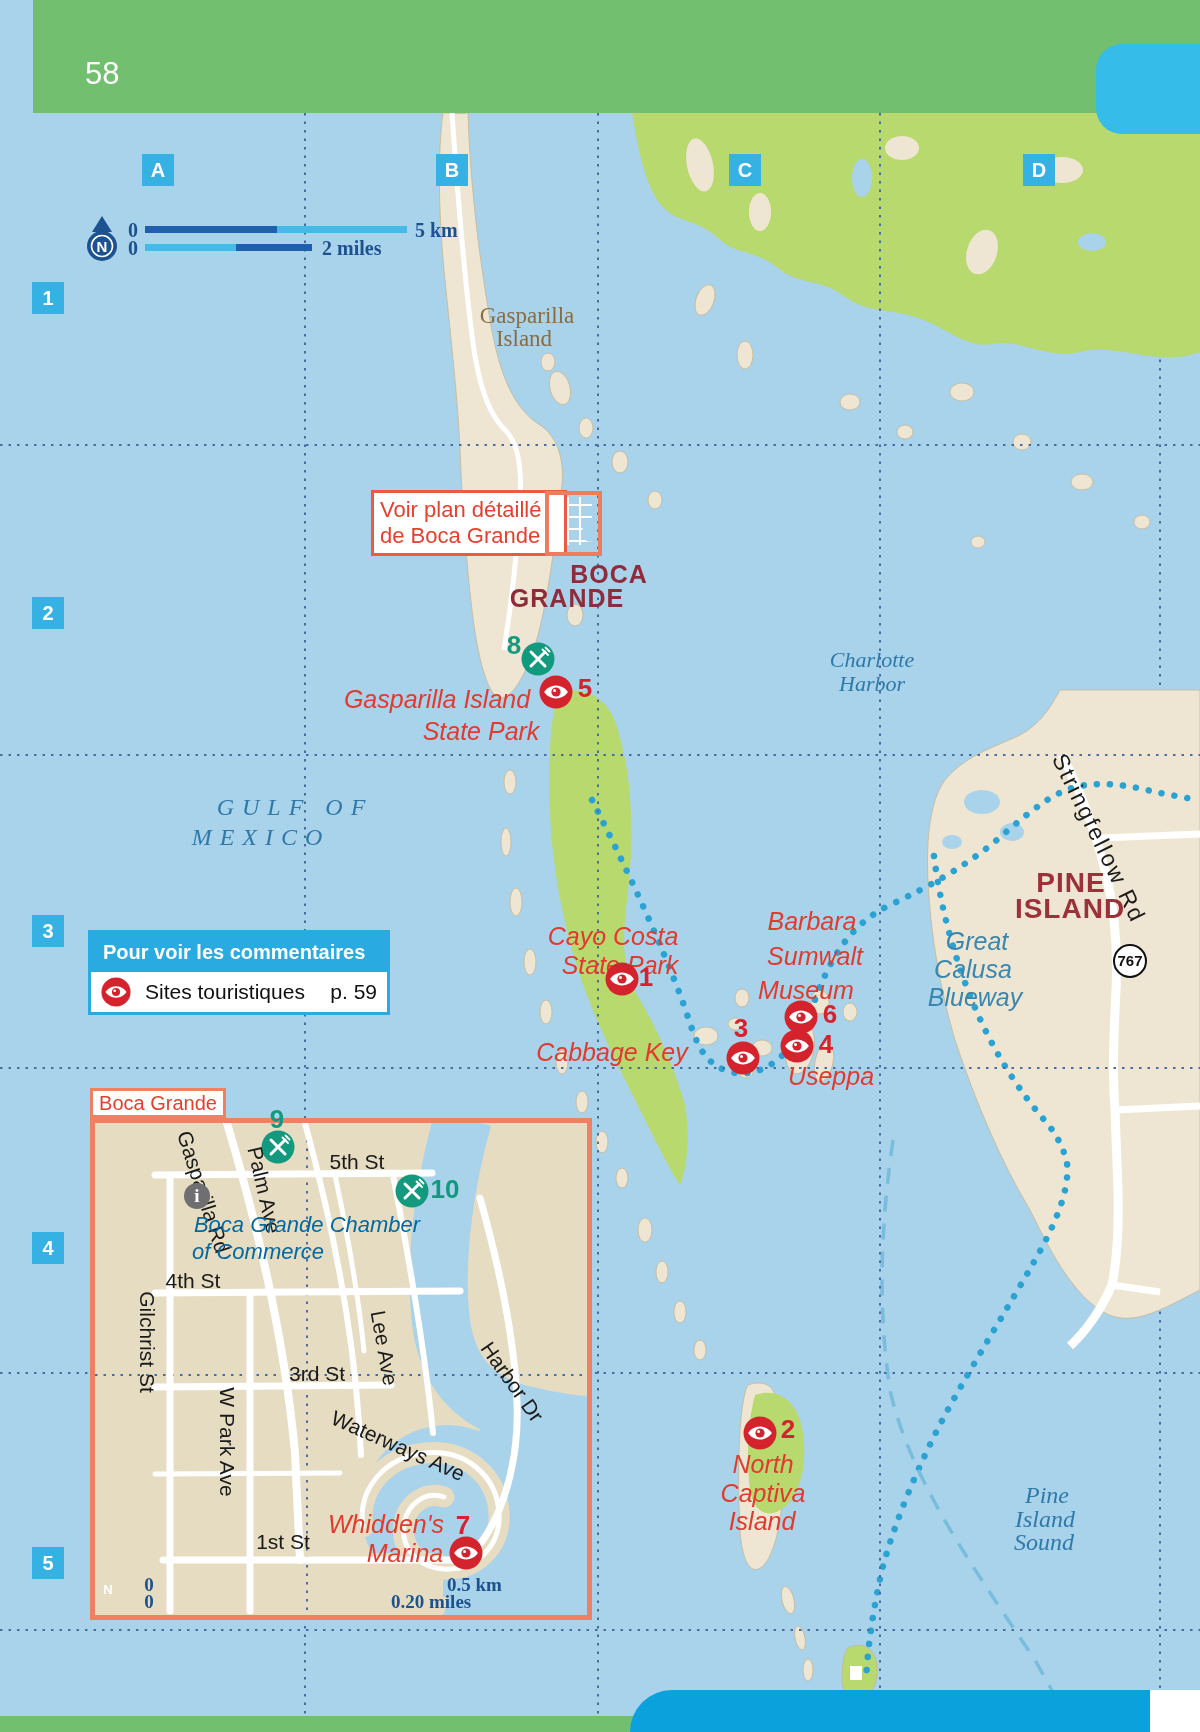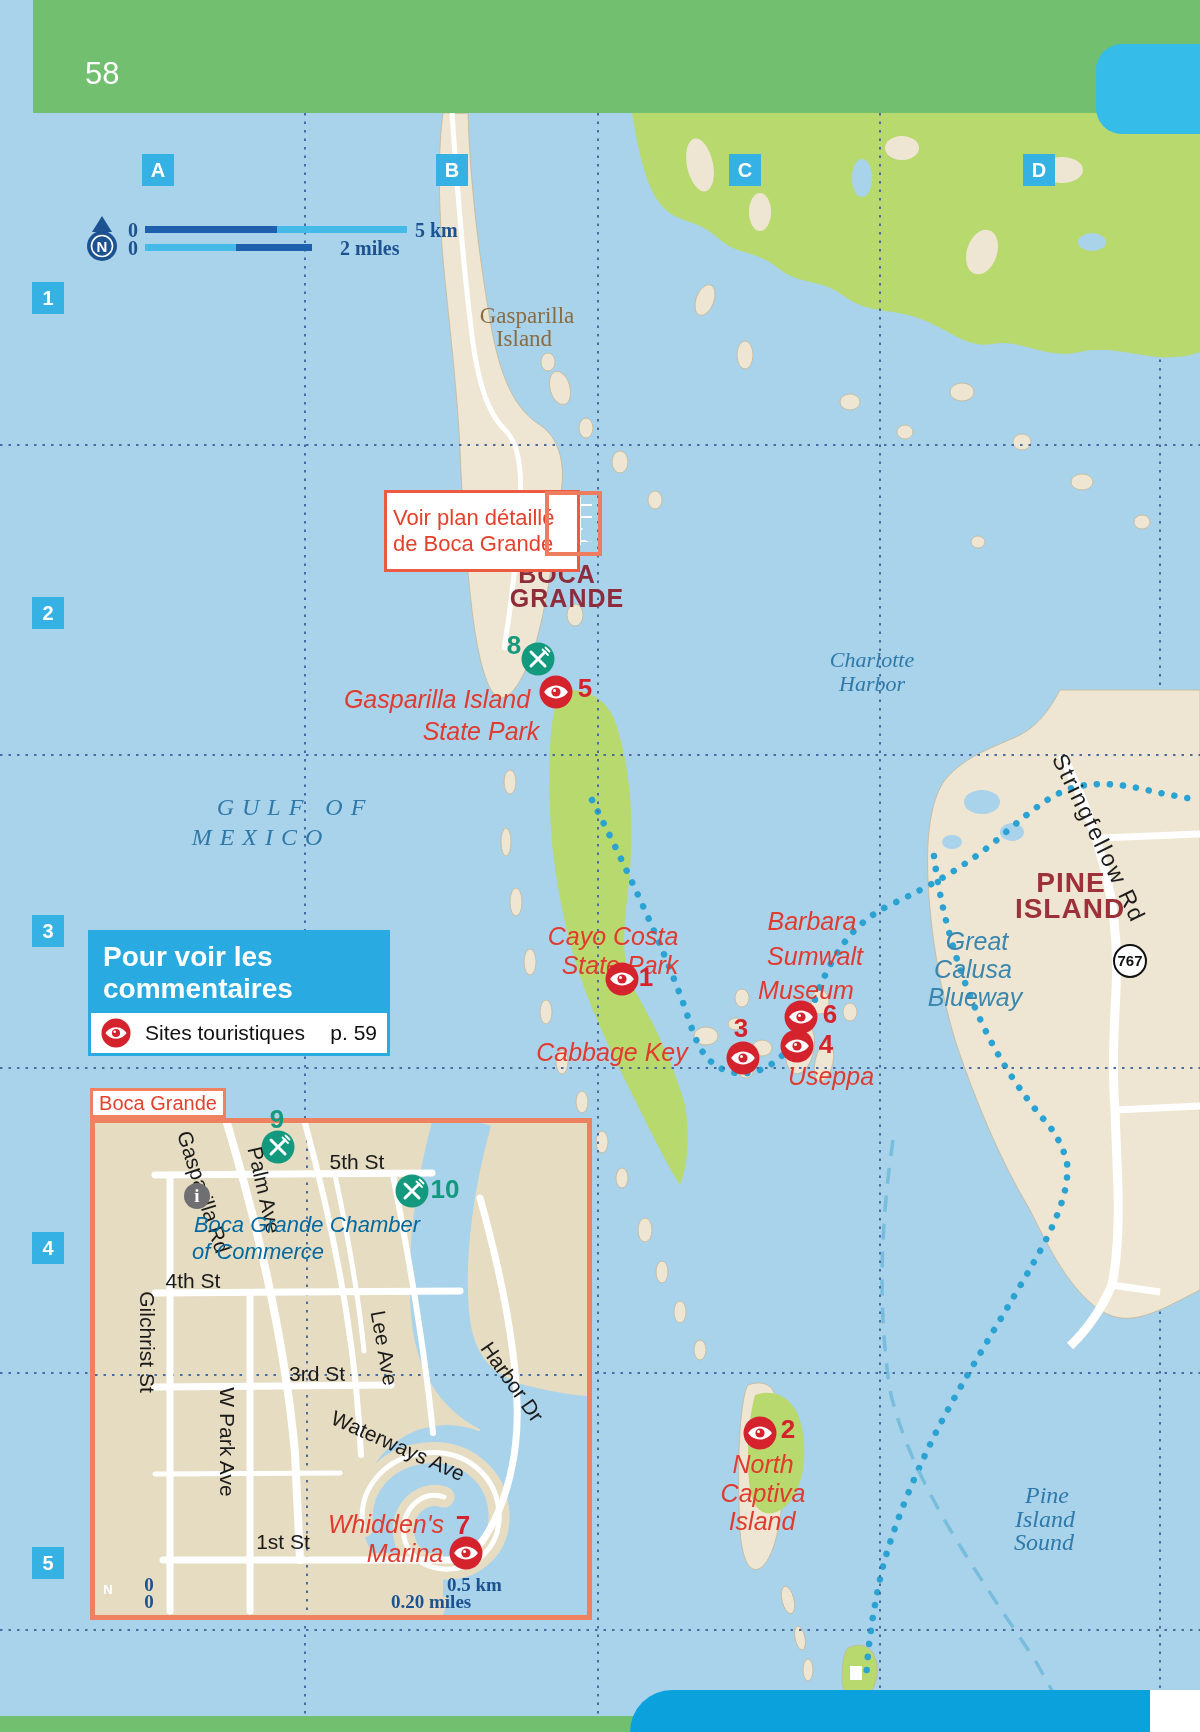--- a/index.html
+++ b/index.html
@@ -31,25 +31,25 @@
   .blueway{font-style:italic;color:#3b86ad;font-size:25px;}
   .dark-red{font-weight:bold;color:#8e2c3c;font-size:25px;letter-spacing:1px;}
   .pine{font-weight:bold;color:#9d3139;font-size:28px;letter-spacing:1px;}
   .num-red{font-weight:bold;color:#d5232e;font-size:26px;}
   .num-teal{font-weight:bold;color:#13997e;font-size:26px;}
   .street{color:#1a1a1a;font-size:21px;}
   .chamber{font-style:italic;color:#0369a1;font-size:22px;}
   .road-lbl{color:#1b1b1b;font-size:23px;letter-spacing:2px;}
   
   .callout{position:absolute;left:371px;top:490px;width:178px;background:#fff;border:3px solid #ec5a41;
-           padding:12px 6px;font-size:22px;color:#e4412c;line-height:26px;margin-left:13px;}
+           padding:4px 6px;font-size:22px;color:#e4412c;line-height:26px;}
   .detail-rect{position:absolute;left:545px;top:491px;width:49px;height:57px;border:4px solid #ee7d5f;}
   
   .legend{position:absolute;left:88px;top:930px;width:302px;border:3px solid #29abe2;background:#fff;box-sizing:border-box;}
-  .legend-hd{background:#29abe2;color:#fff;font-weight:bold;font-size:28px;padding:8px 0 8px 12px;}
+  .legend-hd{background:#29abe2;color:#fff;font-weight:bold;font-size:20px;padding:8px 0 8px 12px;}
   .legend-row{display:flex;align-items:center;padding:5px 10px 5px 10px;font-size:21px;color:#101010;}
   .legend-row .txt{margin-left:14px;}
   .legend-row .pg{margin-left:auto;}
   
   .inset{position:absolute;left:90px;top:1118px;width:502px;height:502px;border:5px solid #ee8160;
          box-sizing:border-box;background:#e6dcc2;}
   .inset-tab{position:absolute;left:90px;top:1088px;width:136px;height:30px;background:#fff;border:3px solid #ee8160;
              box-sizing:border-box;color:#e4412c;font-size:20px;text-align:center;line-height:24px;}
   .marker{position:absolute;width:34px;height:34px;transform:translate(-50%,-50%);}
   .shield{position:absolute;width:34px;height:34px;transform:translate(-50%,-50%);background:#fff;border:2.5px solid #111;
@@ -246,21 +246,21 @@
   <div class="gsq" style="left:48px;top:298px">1</div>
   <div class="gsq" style="left:48px;top:613px">2</div>
   <div class="gsq" style="left:48px;top:931px">3</div>
   <div class="gsq" style="left:48px;top:1248px">4</div>
   <div class="gsq" style="left:48px;top:1563px">5</div>
 
   <div class="lbl" style="left:102px;top:247px;color:#fff;font-weight:bold;font-size:15px">N</div>
   <div class="lbl scale-txt" style="left:133px;top:230px">0</div>
   <div class="rot scale-txt" style="left:415px;top:219px">5 km</div>
   <div class="lbl scale-txt" style="left:133px;top:248px">0</div>
-  <div class="rot scale-txt" style="left:340px;top:237px">2 miles</div>
+  <div class="rot scale-txt" style="left:322px;top:237px">2 miles</div>
 
   <div class="lbl" style="left:108px;top:1590px;color:#fff;font-weight:bold;font-size:13px">N</div>
   <div class="lbl scale-txt-s" style="left:149px;top:1585px">0</div>
   <div class="rot scale-txt-s" style="left:447px;top:1574px">0.5 km</div>
   <div class="lbl scale-txt-s" style="left:149px;top:1602px">0</div>
   <div class="rot scale-txt-s" style="left:391px;top:1591px">0.20 miles</div>
 
   <div class="lbl brown" style="left:527px;top:316px">Gasparilla</div>
   <div class="lbl brown" style="left:524px;top:339px">Island</div>
 
@@ -271,21 +271,21 @@
   <div class="lbl sea-big" style="left:261px;top:838px;font-style:italic">MEXICO</div>
 
   <div class="lbl sea" style="left:1047px;top:1452px;font-size:24px">Pine</div>
   <div class="lbl sea" style="left:1045px;top:1476px;font-size:24px">Island</div>
   <div class="lbl sea" style="left:1044px;top:1499px;font-size:24px">Sound</div>
 
   <div class="lbl blueway" style="left:977px;top:941px">Great</div>
   <div class="lbl blueway" style="left:973px;top:969px">Calusa</div>
   <div class="lbl blueway" style="left:975px;top:997px">Blueway</div>
 
-  <div class="lbl dark-red" style="left:557px;top:574px">BOCA</div>
+  <div class="lbl dark-red" style="left:609px;top:574px">BOCA</div>
   <div class="lbl dark-red" style="left:567px;top:598px">GRANDE</div>
 
   <div class="lbl pine" style="left:1071px;top:883px">PINE</div>
   <div class="lbl pine" style="left:1070px;top:909px">ISLAND</div>
 
   <div class="lbl road-lbl" style="left:1099px;top:838px;transform:translate(-50%,-50%) rotate(64deg)">Stringfellow Rd</div>
   <div class="shield" style="left:1130px;top:961px">767</div>
 
   <div class="lbl site" style="left:437px;top:699px">Gasparilla Island</div>
   <div class="lbl site" style="left:481px;top:731px">State Park</div>

